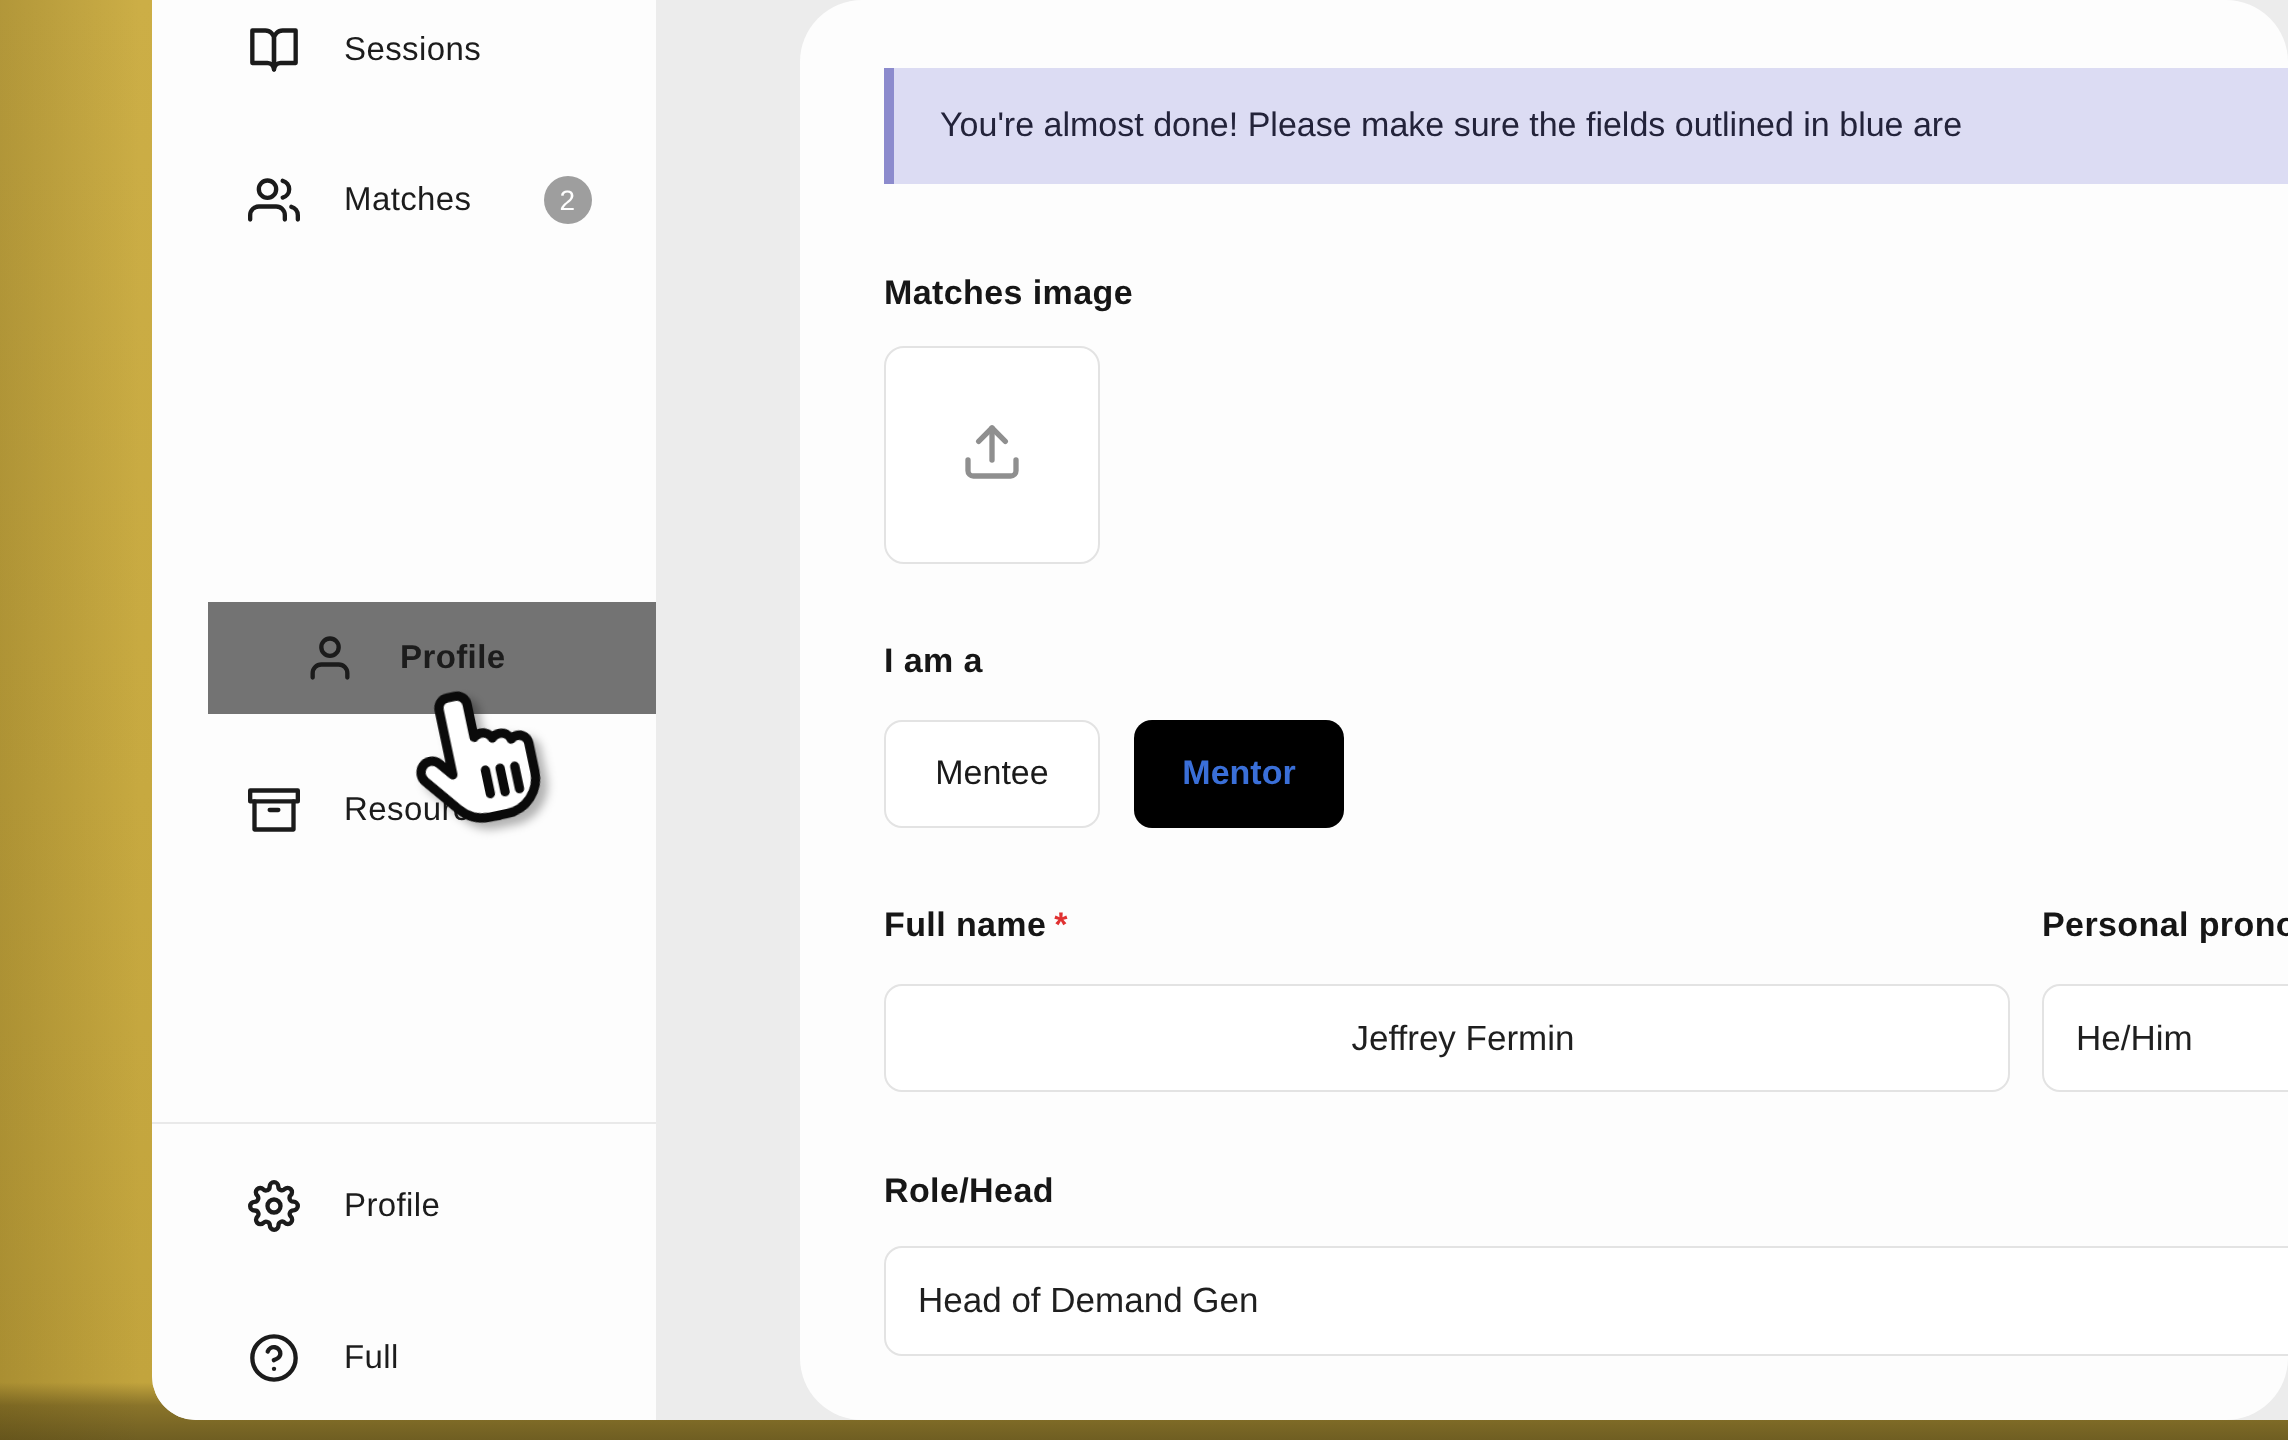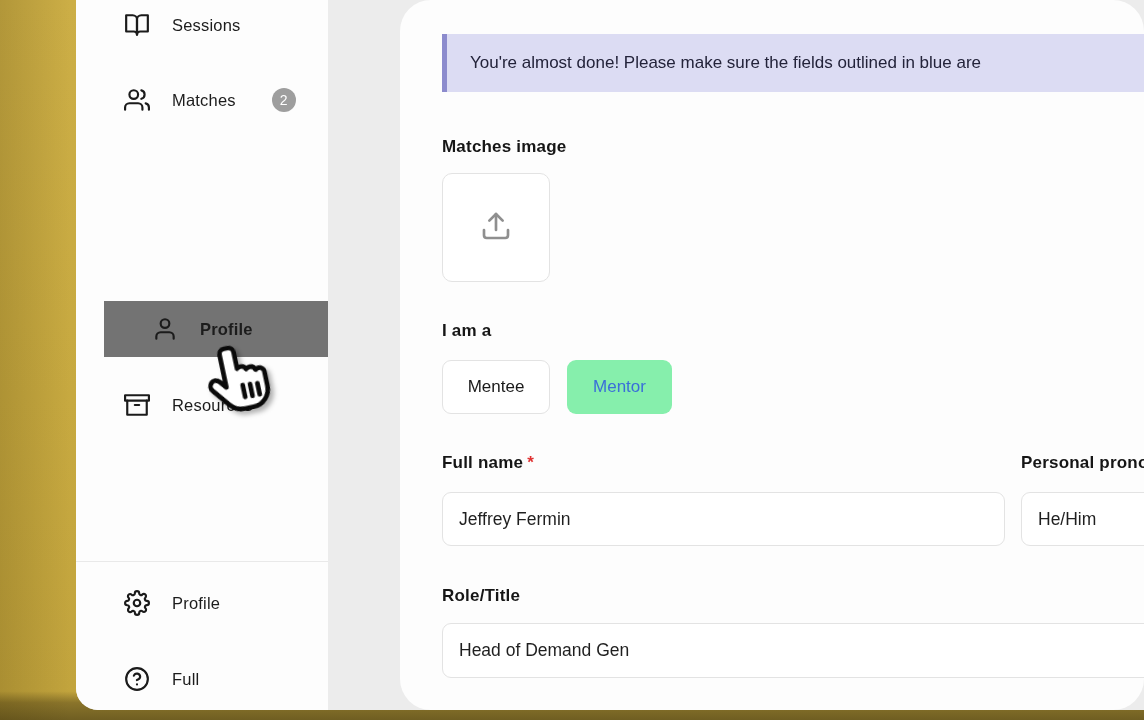--- a/index.html
+++ b/index.html
@@ -58,21 +58,21 @@
     background:#fff;border:1.5px solid #e3e3e3;border-radius:10px;
     display:flex;align-items:center;justify-content:center;cursor:pointer;box-sizing:border-box;
   }
   .upload-box svg{width:32px;height:32px;stroke:#8f8f8f;stroke-width:2;fill:none;stroke-linecap:round;stroke-linejoin:round;}
   .toggle-btn{
     position:absolute;top:360px;height:54px;border-radius:9px;
     font-family:"Liberation Sans",sans-serif;font-size:17px;cursor:pointer;
     display:flex;align-items:center;justify-content:center;box-sizing:border-box;
   }
   .toggle-btn.plain{left:42px;width:108px;background:#fff;border:1.5px solid #e3e3e3;color:#1a1a1a;}
-  .toggle-btn.selected{left:167px;width:105px;background:#86efac;border:none;color:#3a6fd8;}
+  .toggle-btn.selected{left:167px;width:105px;background:#000000;border:none;color:#3a6fd8;font-weight:bold;}
   .text-input{
     position:absolute;height:54px;background:#fff;border:1.5px solid #e3e3e3;border-radius:9px;
     font-family:"Liberation Sans",sans-serif;font-size:17.5px;color:#1f1f1f;
     padding:0 0 0 16px;outline:none;box-sizing:border-box;
   }
   
   .cursor{
     position:absolute;left:200px;top:340px;width:82px;height:82px;
     transform:rotate(-12deg);
     filter:drop-shadow(3px 4px 2.5px rgba(0,0,0,0.30));
@@ -180,26 +180,26 @@
     </button>
 
     <div class="field-label" style="left:42px;top:321px">I am a</div>
 
     <button class="toggle-btn plain">Mentee</button>
     <button class="toggle-btn selected">Mentor</button>
 
     <div class="field-label" style="left:42px;top:453px">
       <span>Full name</span><span class="req">*</span>
     </div>
-    <input class="text-input" style="left: 42px; top: 492px; width: 563px;" value="Jeffrey Fermin">
+    <input class="text-input" style="left: 42px; top: 492px; width: 563px; text-align: center;" value="Jeffrey Fermin">
 
     <div class="field-label" style="left:621px;top:453px">Personal pronouns</div>
     <input class="text-input" style="left: 621px; top: 492px; width: 280px;" value="He/Him">
 
-    <div class="field-label" style="left:42px;top:586px">Role/Title</div>
+    <div class="field-label" style="left:42px;top:586px">Role/Head</div>
     <input class="text-input" style="left: 42px; top: 623px; right: -40px; height: 55px;" value="Head of Demand Gen">
 
   </main>
 </div>
 
 <div class="cursor">
   <svg viewBox="0 0 30 30">
     <path d="M11.2 2.2c-1.1 0-1.9.85-1.9 1.95V16.2l-2-2.5c-.75-.95-2.15-1.05-3-.25-.8.78-.88 2.05-.18 2.92l4.9 6.2c1.3 1.65 3.28 2.6 5.38 2.6h3.2c3.6 0 6.5-2.9 6.5-6.5v-5.3c0-1-.8-1.8-1.8-1.8-.45 0-.87.17-1.2.45-.22-.85-1-1.48-1.92-1.48-.55 0-1.05.22-1.42.58-.28-.78-1.02-1.33-1.9-1.33-.5 0-.97.18-1.33.5V4.15c0-1.1-.85-1.95-1.93-1.95z" fill="#ffffff" stroke="#0a0a0a" stroke-width="1.7" stroke-linejoin="round"></path>
     <path d="M15.3 16.6v4.4M18 16.8v4.4M20.7 17v4.2" fill="none" stroke="#0a0a0a" stroke-width="1.7" stroke-linecap="round"></path>
   </svg>

